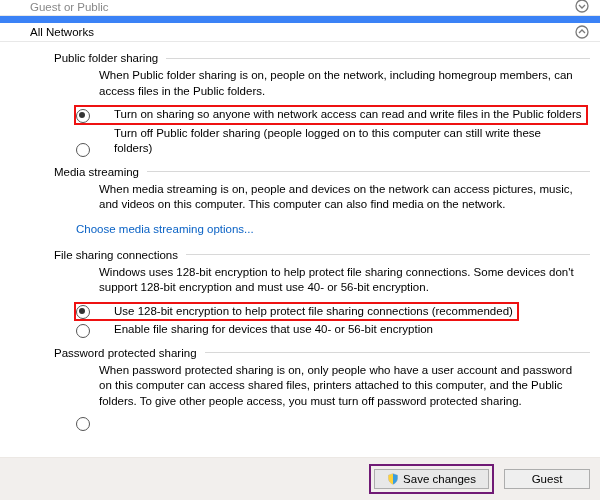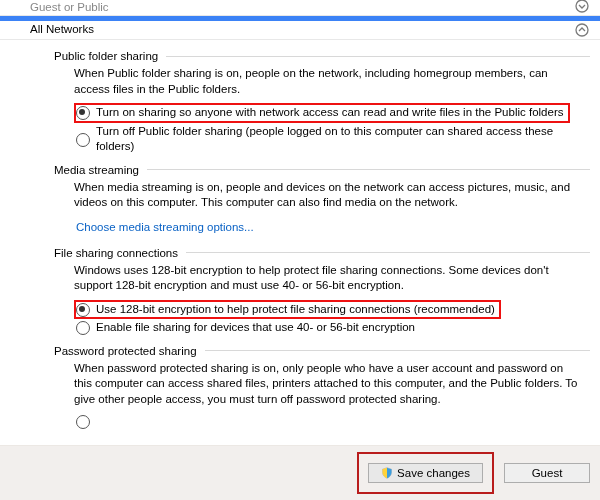--- a/index.html
+++ b/index.html
@@ -1,37 +1,37 @@
 <!DOCTYPE html>
 <html><head>
 <meta charset="utf-8">
 <style>
   html,body{margin:0;padding:0;font-family:"Segoe UI",Arial,sans-serif;font-size:11.5px;color:#000;background:#fff;width:600px;height:500px;overflow:hidden}
   .container{position:relative;width:600px;height:500px}
-  .section-header{display:flex;align-items:flex-start;padding:2px 0 2px 30px;color:#000;border-bottom:1px solid #e8e8e8;border-top:5px solid #3b82f6;cursor:pointer}
+  .section-header{display:flex;align-items:center;padding:2px 0 2px 30px;color:#000;border-bottom:1px solid #e8e8e8;border-top:7px solid #3b82f6;cursor:pointer}
   .section-header.top{border-top:0}
   .section-header .title{flex:0 0 auto}
   .section-header .spacer{flex:1 1 auto}
   .chev{width:36px;display:flex;justify-content:center;align-items:center}
   .chev svg{stroke:#7a7a7a;fill:none;stroke-width:1.3}
   .body{padding:6px 10px 0 30px}
   .subheader{display:flex;align-items:center;gap:8px;margin:4px 0 2px 24px}
   .subheader .label{white-space:nowrap}
   .subheader .rule{flex:1;height:1px;background:#d8d8d8}
-  .desc{margin:4px 0 6px 44px;line-height:1.35;color:#000;padding-right:10px}
+  .desc{margin:4px 0 6px 69px;line-height:1.35;color:#000;padding-right:10px}
   .options{margin:0 0 8px 44px}
-  .radio-row{display:flex;align-items:center;gap:6px;padding:1px 2px;line-height:1.35}
+  .radio-row{display:flex;align-items:flex-end;gap:24px;padding:1px 2px;line-height:1.35}
   .radio-row.highlight{border:2px solid #e11;display:inline-flex;padding:0 4px 0 0}
   .radio{width:12px;height:12px;border:1px solid #555;border-radius:50%;margin-top:1px;flex:0 0 auto;position:relative;background:#fff}
   .radio.checked::after{content:"";position:absolute;left:2px;top:2px;width:6px;height:6px;background:#333;border-radius:50%}
   .link{color:#0a62c5;margin:4px 6px 10px 46px;display:inline-block;cursor:pointer}
   .buttonbar{position:absolute;bottom:0;left:0;right:0;padding:6px 10px 6px 0;display:flex;justify-content:flex-end;gap:10px;align-items:center;border-top:1px solid #ece8e4;background:#f2efed}
   .btn{min-width:86px;padding:3px 12px;border:1px solid #adadad;background:#efefef;font:inherit;cursor:pointer;display:flex;align-items:center;justify-content:center;gap:4px}
   .btn.primary{background:#e8e8e8}
-  .btn-hl{border:2px solid #b91c1c;padding:9px}
+  .btn-hl{border:2px solid #701a75;padding:3px}
   .shield{width:12px;height:12px;display:inline-block}
   .shield svg{width:12px;height:12px;display:block}
 </style>
 </head>
 <body>
 <div class="container">
 
 <div class="section-header top" style="height:11px;align-items:flex-end;padding-bottom:2px;color:#888">
   <span class="title">Guest or Public</span>
   <span class="spacer"></span>
@@ -62,21 +62,21 @@
         <div class="rule"></div>
   </div>
   <div class="desc">When Public folder sharing is on, people on the network, including homegroup members, can access files in the Public folders.</div>
   <div class="options">
     <div class="radio-row highlight">
       <span class="radio checked"></span>
       <span>Turn on sharing so anyone with network access can read and write files in the Public folders</span>
     </div>
     <div class="radio-row" style="padding-right:30px">
       <span class="radio"></span>
-      <span>Turn off Public folder sharing (people logged on to this computer can shared access these folders)</span>
+      <span>Turn off Public folder sharing (people logged on to this computer can still write these folders)</span>
     </div>
   </div>
 
   
   <div class="subheader">
     <span class="label">Media streaming</span>
         <div class="rule"></div>
   </div>
   <div class="desc">When media streaming is on, people and devices on the network can access pictures, music, and videos on this computer. This computer can also find media on the network.</div>
   <span class="link">Choose media streaming options...</span>

